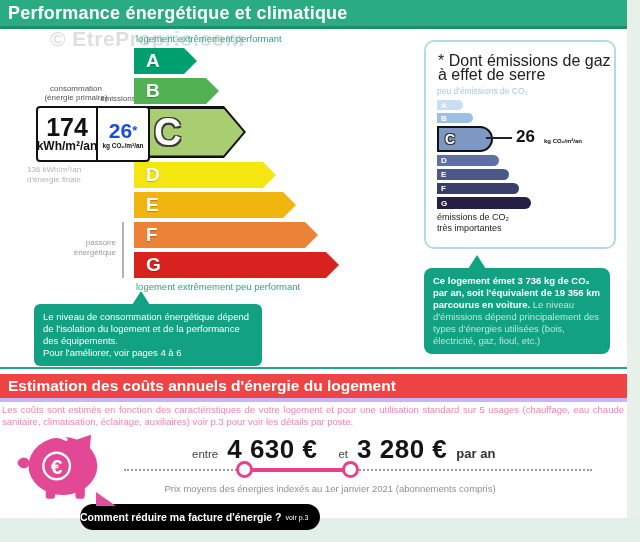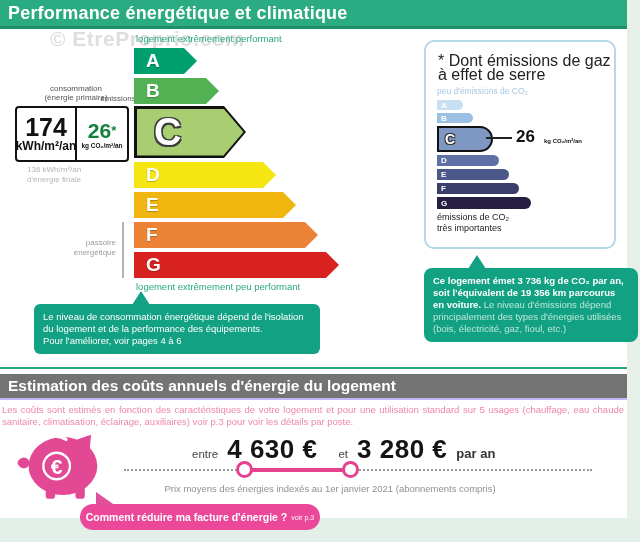--- a/index.html
+++ b/index.html
@@ -7,41 +7,41 @@
          font-family:"Liberation Sans",sans-serif;overflow:hidden;}
   .abs{position:absolute;}
 
   
   .right-strip{left:627px;top:0;width:13px;height:542px;background:#e8f0ea;}
   .bottom-strip{left:0;top:518px;width:640px;height:24px;background:#e3efe9;}
 
   
   .top-header{left:0;top:0;width:627px;height:26px;background:#2bab81;border-bottom:3px solid #1f8e6a;}
   .top-header .t{color:#fff;font-weight:bold;font-size:18px;line-height:26px;padding-left:8px;letter-spacing:.2px;}
-  .pink-header{left:0;top:374px;width:627px;height:24px;background:#737373;border-bottom:2px solid #c4b5fd;}
+  .pink-header{left:0;top:374px;width:627px;height:24px;background:#ef4444;border-bottom:4px solid #c4b5fd;}
   .pink-header .t{color:#fff;font-weight:bold;font-size:15.5px;line-height:24px;padding-left:8px;}
 
   .watermark{left:50px;top:27px;font-size:21px;font-weight:bold;color:#c9c9c9;opacity:.6;letter-spacing:.5px;}
 
   
   .teal-label{color:#29a87e;font-size:9.5px;}
   .dpe-arrow{position:absolute;left:134px;}
   .dpe-arrow .inner{position:absolute;inset:2.5px;}
   .dpe-letter{position:absolute;left:12px;top:0;bottom:0;display:flex;align-items:center;
               color:#fff;font-weight:bold;font-size:19px;text-shadow:0 1px 1px rgba(0,0,0,.25);}
   .dpe-arrow.hl .dpe-letter{font-size:38px;left:20px;z-index:3;
      text-shadow:-1.5px -1.5px 0 #3c3c3c,1.5px -1.5px 0 #3c3c3c,-1.5px 1.5px 0 #3c3c3c,1.5px 1.5px 0 #3c3c3c;}
 
-  .value-box{left:15px;top:106px;width:110px;height:52px;background:#fff;border:2.5px solid #111;
+  .value-box{left:36px;top:106px;width:110px;height:52px;background:#fff;border:2.5px solid #111;
              border-radius:4px;display:flex;z-index:2;}
   .vb-cell{display:flex;flex-direction:column;align-items:center;justify-content:center;}
   .vb-left{width:58px;border-right:2px solid #111;}
   .vb-right{flex:1;}
   .vb-num{font-weight:bold;color:#111;font-size:25px;line-height:24px;}
-  .vb-num2{font-weight:bold;color:#15803d;font-size:21px;line-height:22px;}
+  .vb-num2{font-weight:bold;color:#1d4ed8;font-size:21px;line-height:22px;}
   .vb-star{font-size:13px;vertical-align:top;}
   .vb-unit{font-size:12px;font-weight:bold;color:#111;text-align:right;}
   .vb-unit2{font-size:6.5px;font-weight:bold;color:#111;}
 
   .small-gray{color:#555;font-size:8px;text-align:center;line-height:9px;}
   .faint-gray{color:#b5b5b5;font-size:8px;line-height:9.5px;}
   .passoire{color:#9b9b9b;font-size:8px;line-height:10px;text-align:right;}
   .passoire-line{left:122px;top:222px;width:2px;height:56px;background:#b3b3b3;}
 
   
@@ -74,22 +74,22 @@
   .cost-small{font-size:11.5px;color:#444;margin-left:12px;}
   .cost-big{font-size:26px;font-weight:bold;color:#141414;letter-spacing:.5px;}
   .cost-year{font-size:13px;font-weight:bold;color:#333;}
 
   .dotted{left:124px;top:469px;width:468px;border-top:2px dotted #9a9a9a;}
   .range-bar{left:242px;top:468px;width:106px;height:4px;background:#e5418f;border-radius:2px;}
   .handle{width:11px;height:11px;background:#fff;border:3.5px solid #e5418f;border-radius:50%;top:461px;}
 
   .price-note{left:120px;top:483px;width:420px;text-align:center;color:#909090;font-size:9.5px;}
 
-  .bubble{left:80px;top:504px;width:240px;height:26px;background:#ec4899;border-radius:13px;
-          display:flex;align-items:center;justify-content:center;gap:4px;z-index:4;}
+  .bubble{left:80px;top:504px;width:240px;height:26px;background:#000000;border-radius:13px;
+          display:flex;align-items:center;gap:4px;z-index:4;}
   .bubble .pt{position:absolute;left:16px;top:-12px;width:0;height:0;
               border-bottom:14px solid #df4f9b;border-right:20px solid transparent;}
   .bubble .main{color:#fff;font-weight:bold;font-size:10.5px;}
   .bubble .ref{color:#fff;font-size:7px;}
 
   .piggy{left:16px;top:428px;}
 </style>
 </head>
 <body>
 
@@ -153,21 +153,21 @@
     <span>136 kWh/m²/an</span><br>
     <span>d'énergie finale</span>
   </div>
 
   <div class="abs passoire" style="left:58px;top:238px;width:58px;">
     <span>passoire</span><br>
     <span>énergétique</span>
   </div>
   <div class="abs passoire-line"></div>
 
-  <div class="abs callout" style="left:34px;top:304px;width:286px;">
+  <div class="abs callout" style="left:34px;top:304px;width:228px;">
     <div class="pt" style="left:98px;"></div>
     <div class="pad">
       <span>Le niveau de consommation énergétique dépend de l'isolation du logement et de la performance des équipements.</span><br>
       <span>Pour l'améliorer, voir pages 4 à 6</span>
     </div>
   </div>
 
   <div class="abs ges-box"></div>
   <div class="abs ges-title" style="left:438px;top:54px;">
     <span>* Dont émissions de gaz</span><br>
@@ -201,21 +201,21 @@
 
   <div class="abs ges-dash"></div>
   <div class="abs ges-val">26</div>
   <div class="abs ges-val-unit">kg CO₂/m²/an</div>
 
   <div class="abs ges-high" style="left:437px;top:212px;">
     <span>émissions de CO₂</span><br>
     <span>très importantes</span>
   </div>
 
-  <div class="abs callout" style="left:424px;top:268px;width:214px;border-radius:8px;">
+  <div class="abs callout" style="left:424px;top:268px;width:186px;border-radius:8px;">
     <div class="pt" style="left:44px;"></div>
     <div class="pad">
       <b>Ce logement émet 3 736 kg de CO₂ par an, soit l'équivalent de 19 356 km parcourus en voiture.</b>
       <span class="muted">Le niveau d'émissions dépend principalement des types d'énergies utilisées (bois, électricité, gaz, fioul, etc.)</span>
     </div>
   </div>
 
   <div class="abs divider-line"></div>
 
   <div class="abs pink-header">

